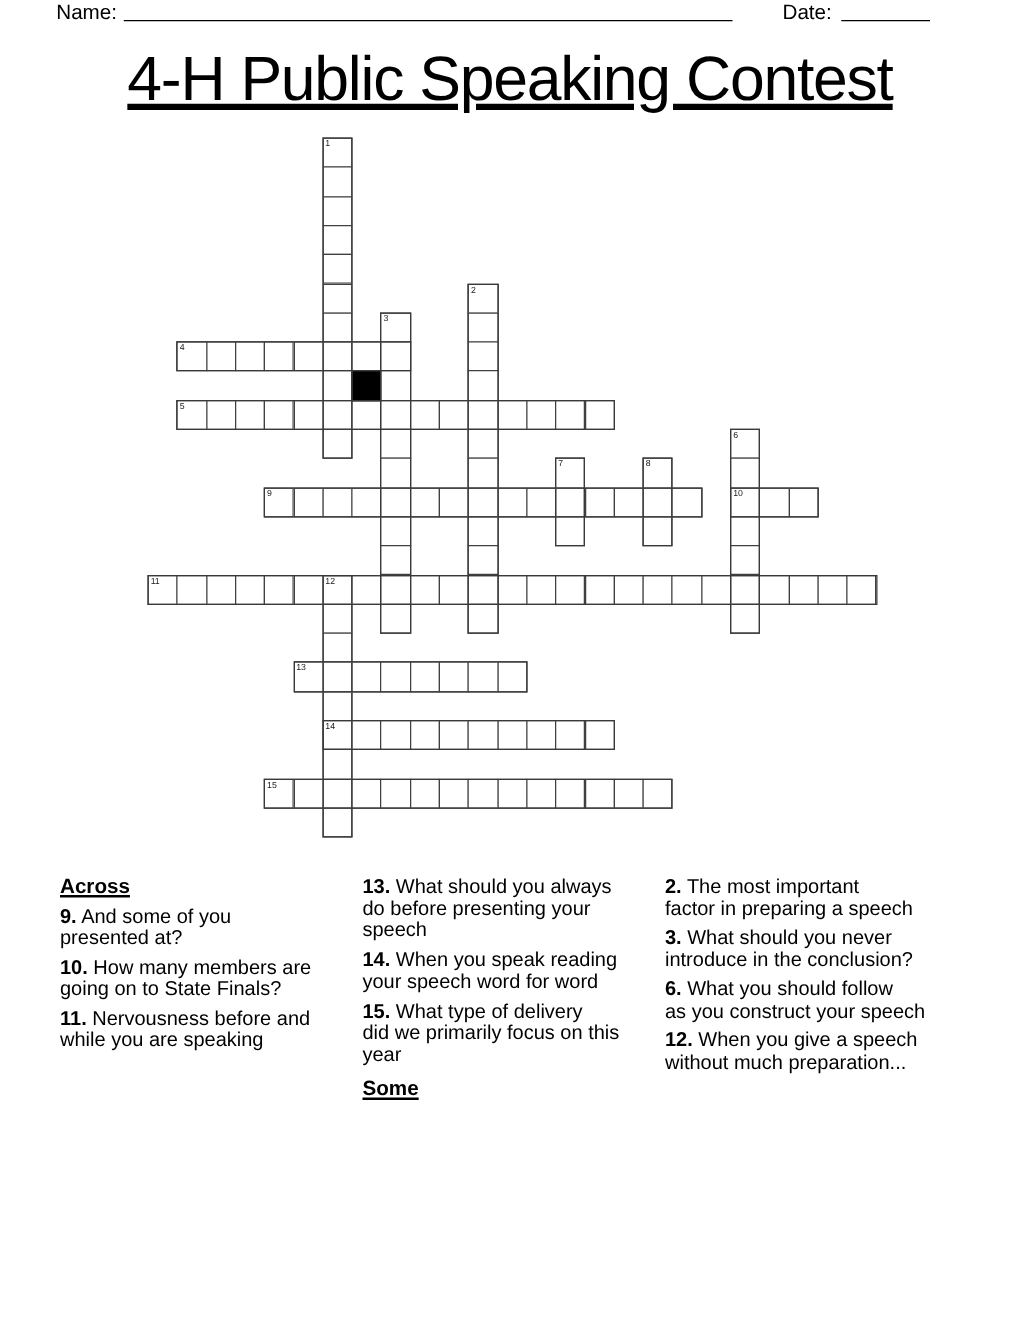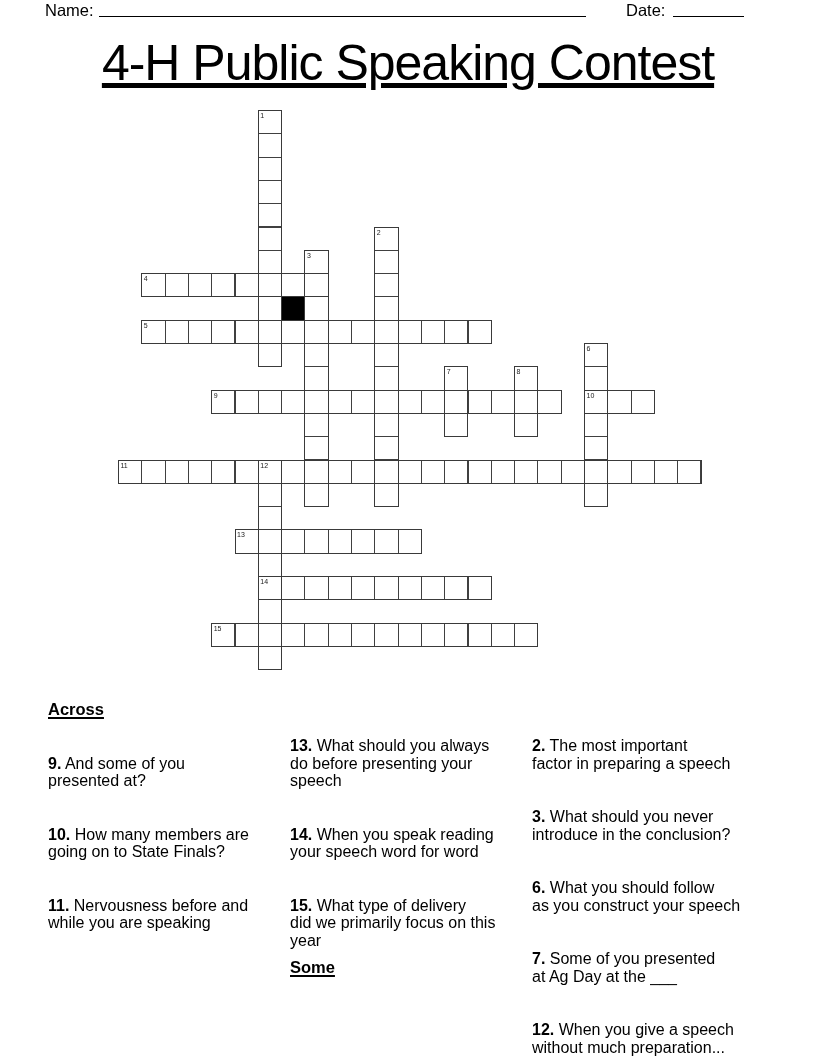--- a/index.html
+++ b/index.html
@@ -18,21 +18,21 @@
   .grid{position:absolute;left:0;top:0;width:816px;height:700px;}
   .cell{position:absolute;width:24.3px;height:24.3px;box-sizing:border-box;
         border:1.2px solid #404040;background:#fff;}
   .cell.black{background:#000;}
   .cellnum{position:absolute;top:0;left:1.5px;font-size:7px;line-height:9px;color:#1a1a1a;}
   .word-outline{position:absolute;box-sizing:border-box;border:1.4px solid #3a3a3a;
                 pointer-events:none;background:transparent;}
 
   
   .clues-col{position:absolute;top:701px;width:252px;font-size:16px;line-height:17.5px;}
-  .clue{margin-bottom:6px;white-space:pre-line;margin-top:36px;}
+  .clue{margin-bottom:6px;white-space:pre-line;}
   .clue-num{font-weight:bold;}
   .clue-heading{font-weight:bold;font-size:16.5px;text-decoration:underline;
                 text-decoration-thickness:1.5px;text-underline-offset:2px;margin-bottom:6px;}
   .clue + .clue-heading{margin-top:10px;}
 </style>
 </head>
 <body>
 
 <div class="page">
 
@@ -249,19 +249,17 @@
 year</span></div>
       <div class="clue-heading">Some</div>
     </div>
   <div class="clues-col" style="left:532px">
       <div class="clue"><span class="clue-num">2.</span><span class="clue-text"> The most important
 factor in preparing a speech</span></div>
       <div class="clue"><span class="clue-num">3.</span><span class="clue-text"> What should you never
 introduce in the conclusion?</span></div>
       <div class="clue"><span class="clue-num">6.</span><span class="clue-text"> What you should follow
 as you construct your speech</span></div>
-      <div class="clue"><span class="clue-num">7.</span><span class="clue-text"> Some of you presented
-at Ag Day at the ___</span></div>
       <div class="clue"><span class="clue-num">12.</span><span class="clue-text"> When you give a speech
 without much preparation...</span></div>
     </div>
 
 </div>
 
 </body></html>

